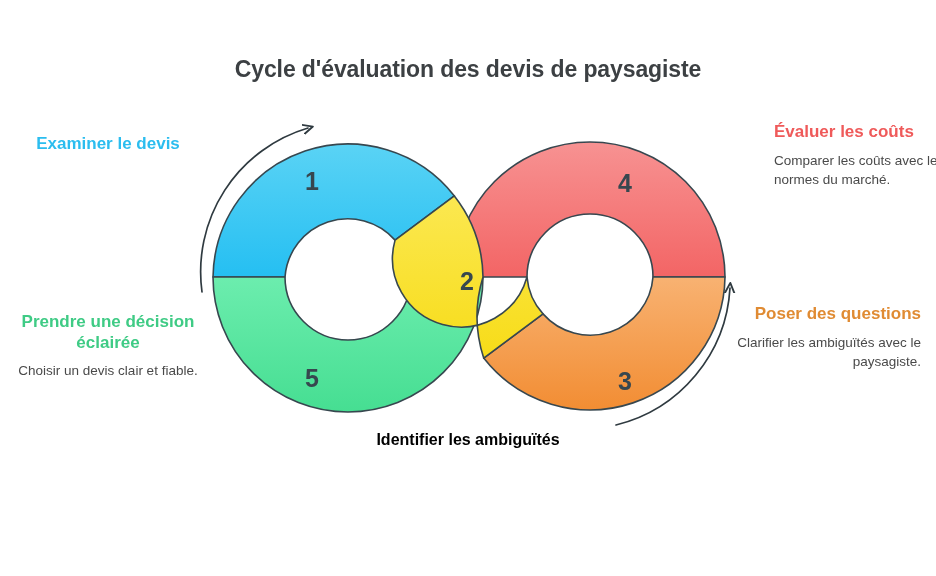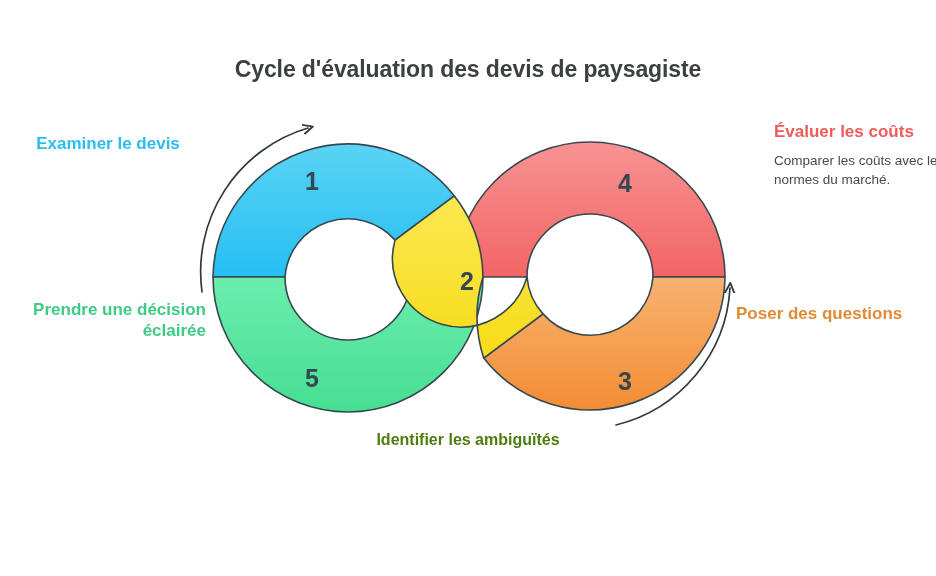--- a/index.html
+++ b/index.html
@@ -42,23 +42,23 @@
     margin: 0 0 8px 0;
   }
   .label-desc {
     font-size: 13.5px;
     line-height: 1.42;
     color: #4a4a4a;
     margin: 0;
   }
   
   #label-1 { left: 10px;  top: 134px; width: 196px; text-align: center; }
-  #label-5 { left: 10px;  top: 300px; width: 196px; text-align: right; }
+  #label-5 { left: 10px;  top: 312px; width: 196px; text-align: center; }
   #label-4 { left: 730px; top: 122px; width: 200px; text-align: left; margin-left: 44px; }
-  #label-3 { left: 736px; top: 304px; width: 200px; text-align: left; }
+  #label-3 { left: 721px; top: 304px; width: 200px; text-align: right; }
   #label-2 { left: 348px; top: 430px; width: 240px; text-align: center; }
   #label-2 .label-heading { font-size: 16px; }
 
   .seg-num {
     font-size: 25px;
     font-weight: bold;
     fill: #37474f;
     font-family: "Liberation Sans", sans-serif;
   }
 </style>
@@ -148,26 +148,28 @@
   <path d="M 616,425
            A 150,150 0 0 0 730,288" fill="none" stroke="#2f3a40" stroke-width="1.7" stroke-linecap="round" marker-end="url(#arrowhead)"></path>
 </svg>
 
 <div class="label-block" id="label-1">
   <div class="label-heading" style="color: rgb(43, 189, 239);">Examiner le devis</div>
 </div>
 
 <div class="label-block" id="label-5">
   <div class="label-heading" style="color: rgb(63, 203, 133);">Prendre une décision éclairée</div>
+  <div class="label-desc">Choisir un devis clair et fiable.</div>
 </div>
 
 <div class="label-block" id="label-4">
   <div class="label-heading" style="color: rgb(239, 90, 90);">Évaluer les coûts</div>
   <div class="label-desc">Comparer les coûts avec les normes du marché.</div>
 </div>
 
 <div class="label-block" id="label-3">
   <div class="label-heading" style="color: rgb(224, 139, 51);">Poser des questions</div>
+  <div class="label-desc">Clarifier les ambiguïtés avec le paysagiste.</div>
 </div>
 
 <div class="label-block" id="label-2">
-  <div class="label-heading" style="color: #4d7c0f;">Identifier les ambiguïtés</div>
+  <div class="label-heading" style="color: #000000;">Identifier les ambiguïtés</div>
 </div>
 
 </body></html>

